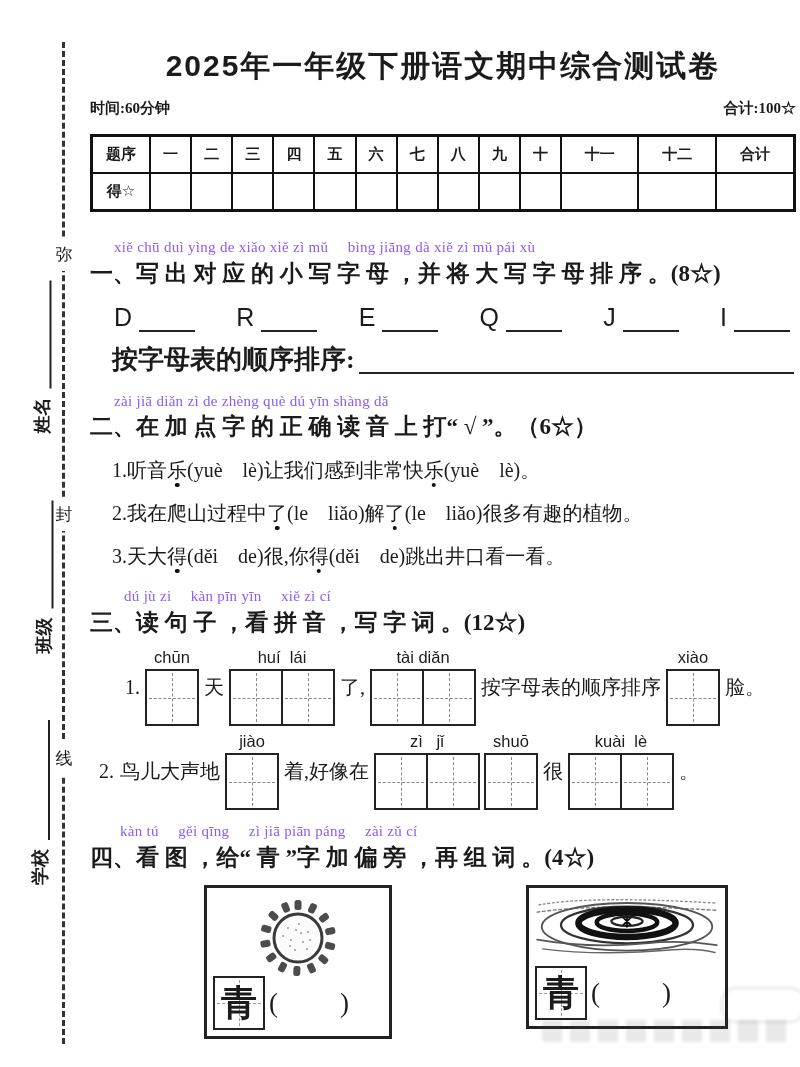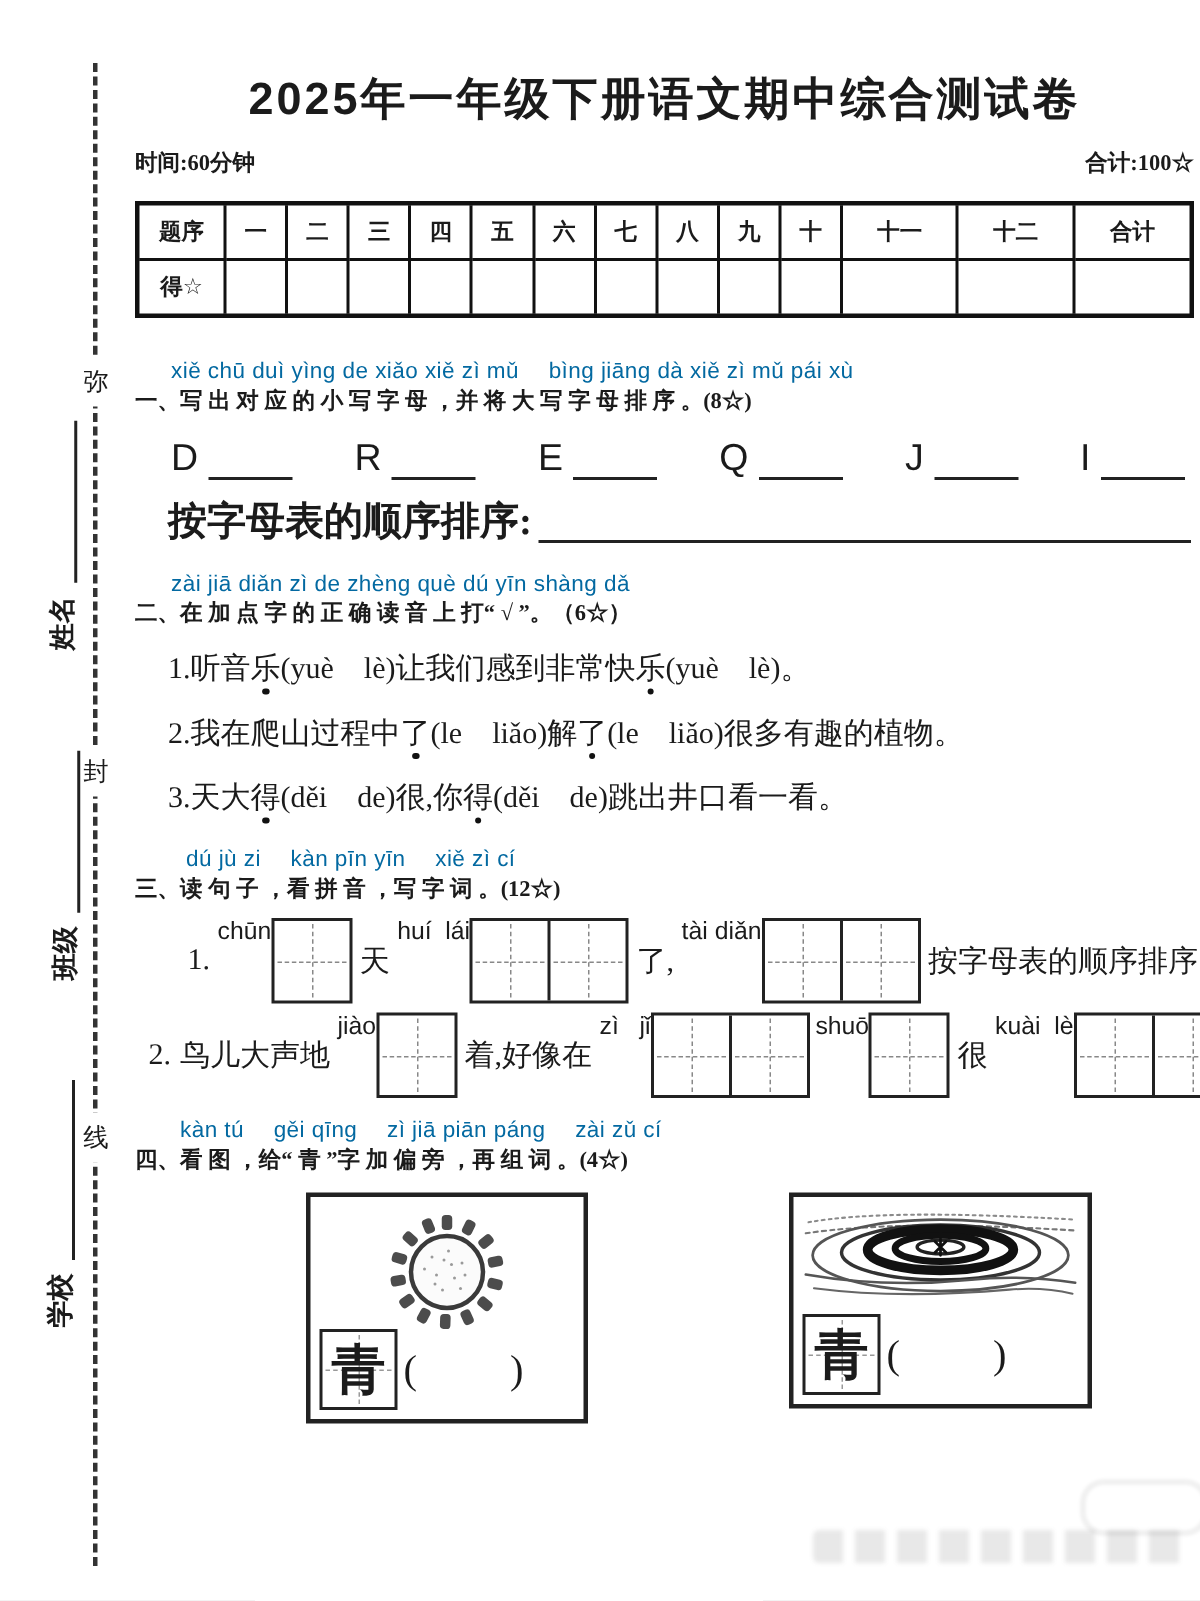--- a/index.html
+++ b/index.html
@@ -22,40 +22,40 @@
   .meta{margin-top:12px;display:flex;justify-content:space-between;gap:60px;
         font-size:15px;font-weight:bold;}
   
   table.score{margin-top:16px;width:100%;border-collapse:collapse;border:3px solid #111;}
   table.score th,table.score td{border:2px solid #111;height:35px;text-align:center;
         font-size:15px;font-family:"Liberation Sans","DejaVu Sans",sans-serif;font-weight:bold;padding:0;}
   table.score th:first-child{width:56px;}
   
   .section{margin-top:0;}
   .pinyin-line{font-size:15px;letter-spacing:.3px;margin-left:24px;
-               font-family:Liberation Sans, sans-serif;color:#0369a1;}
-  .heading{font-size:15px;font-weight:700;margin-top:1px;}
+               font-family:Liberation Serif, serif;color:#8b5cf6;}
+  .heading{font-size:23px;font-weight:700;margin-top:1px;}
   
   .q1-letters{display:flex;justify-content:space-between;margin:14px 6px 0 24px;
               font-family:"Liberation Sans","DejaVu Sans",sans-serif;font-size:25px;}
   .letter-group{display:flex;align-items:flex-end;gap:7px;}
   .letter-blank{display:inline-block;width:56px;height:20px;border-bottom:2.5px solid #222;}
   .order-line{display:flex;margin:10px 2px 0 22px;font-size:26px;font-weight:700;}
   .order-fill{flex:1;border-bottom:2.5px solid #222;margin-bottom:3px;margin-left:4px;}
   
   .sentence{margin:13px 0 0 22px;font-size:20px;line-height:30px;}
   .dot-char{position:relative;}
   .dot-char::after{content:"";position:absolute;left:50%;bottom:-6px;width:4.5px;height:4.5px;
                    background:#111;border-radius:50%;transform:translateX(-50%);}
   
   .q3-line{display:flex;align-items:center;margin-top:6px;}
   .q3-line.first{margin-left:32px;margin-top:10px;}
   .q3-line.second{margin-left:6px;}
   .q3-text{font-size:20px;padding:0 3px;white-space:nowrap;}
-  .tzg{display:inline-flex;flex-direction:row;align-items:flex-start;margin:0 2px;}
+  .tzg{display:inline-flex;flex-direction:column;align-items:center;margin:0 2px;}
   .tzg-pinyin{font-size:16.5px;font-family:"Liberation Sans","DejaVu Sans",sans-serif;
               margin-bottom:2px;white-space:pre;}
   .tzg-cells{display:flex;border:2.5px solid #222;background:#fff;}
   .tzg-cell{width:50px;height:53px;position:relative;}
   .tzg-cell + .tzg-cell{border-left:2.5px solid #222;}
   .tzg-cell::before{content:"";position:absolute;left:2px;right:2px;top:50%;border-top:1.5px dashed #888;}
   .tzg-cell::after{content:"";position:absolute;top:2px;bottom:2px;left:50%;border-left:1.5px dashed #888;}
   
   .q4-cards{display:flex;align-items:flex-start;margin:12px 0 0 114px;gap:134px;}
   .pic-card{position:relative;border:3px solid #222;background:#fff;}

